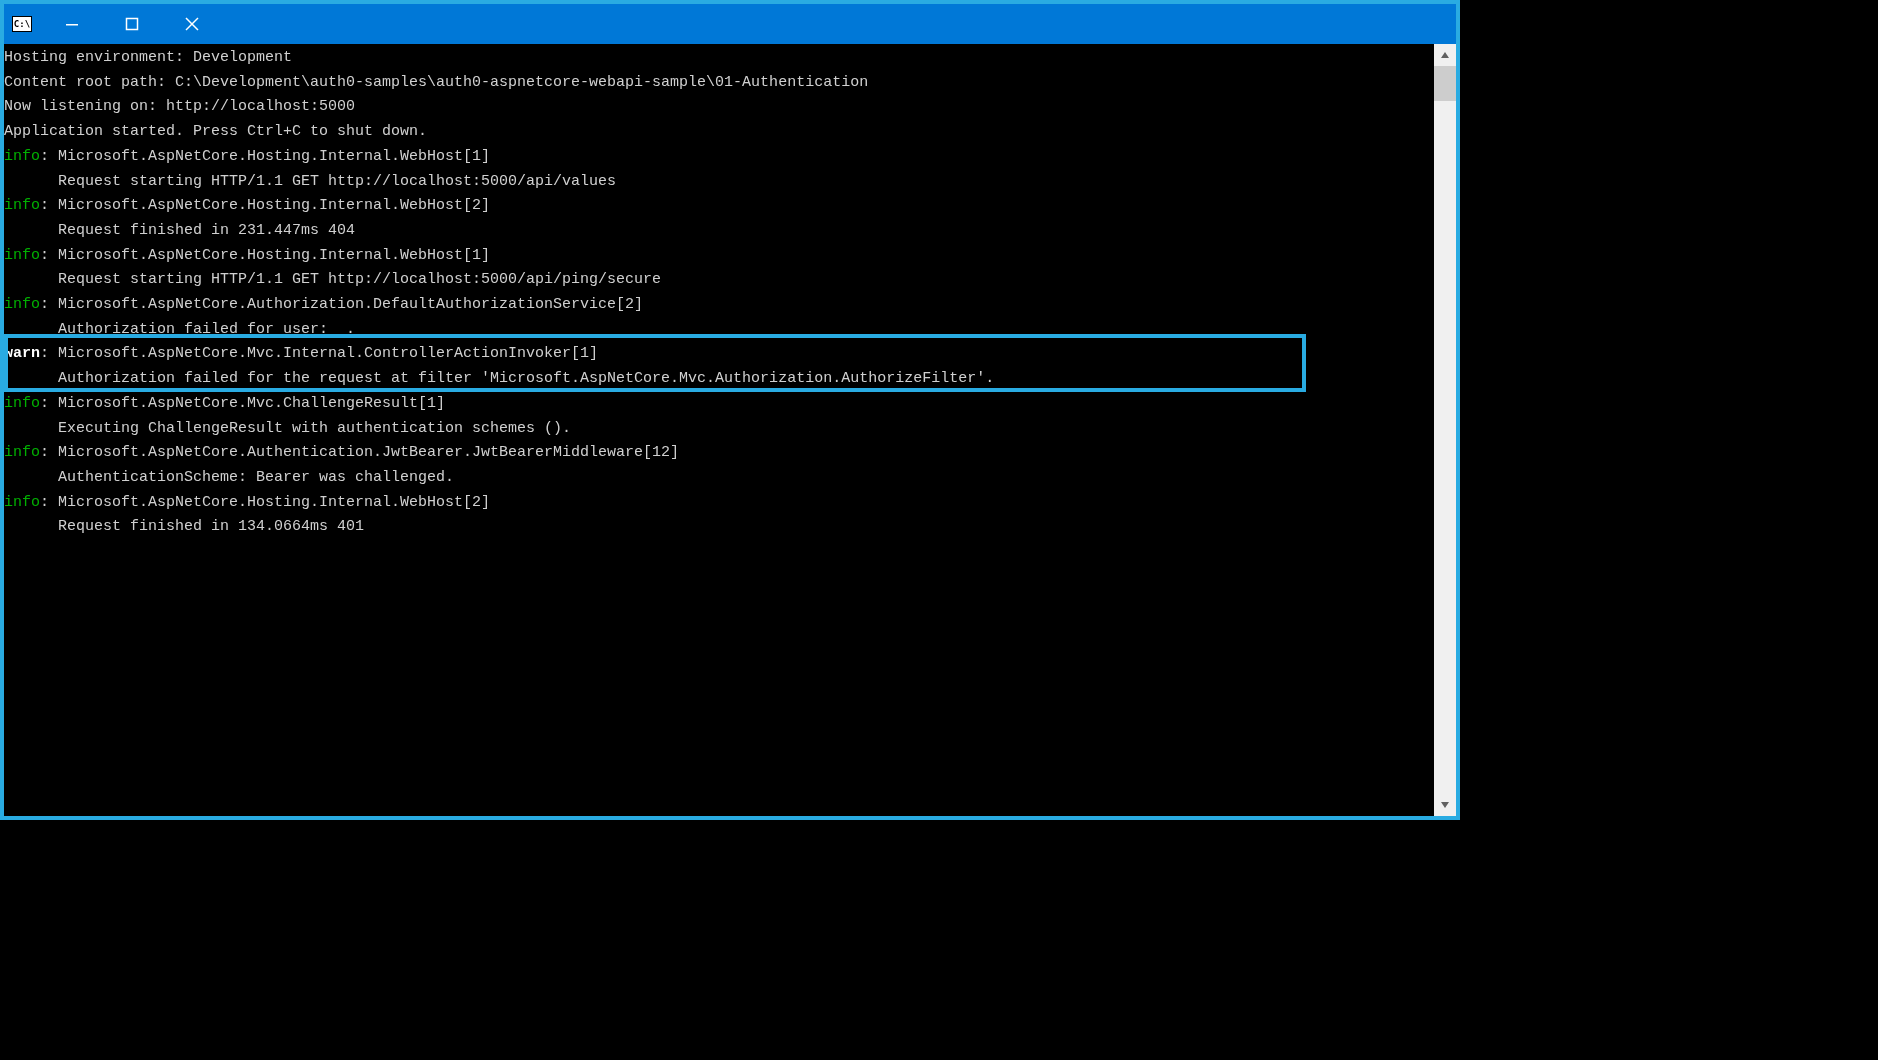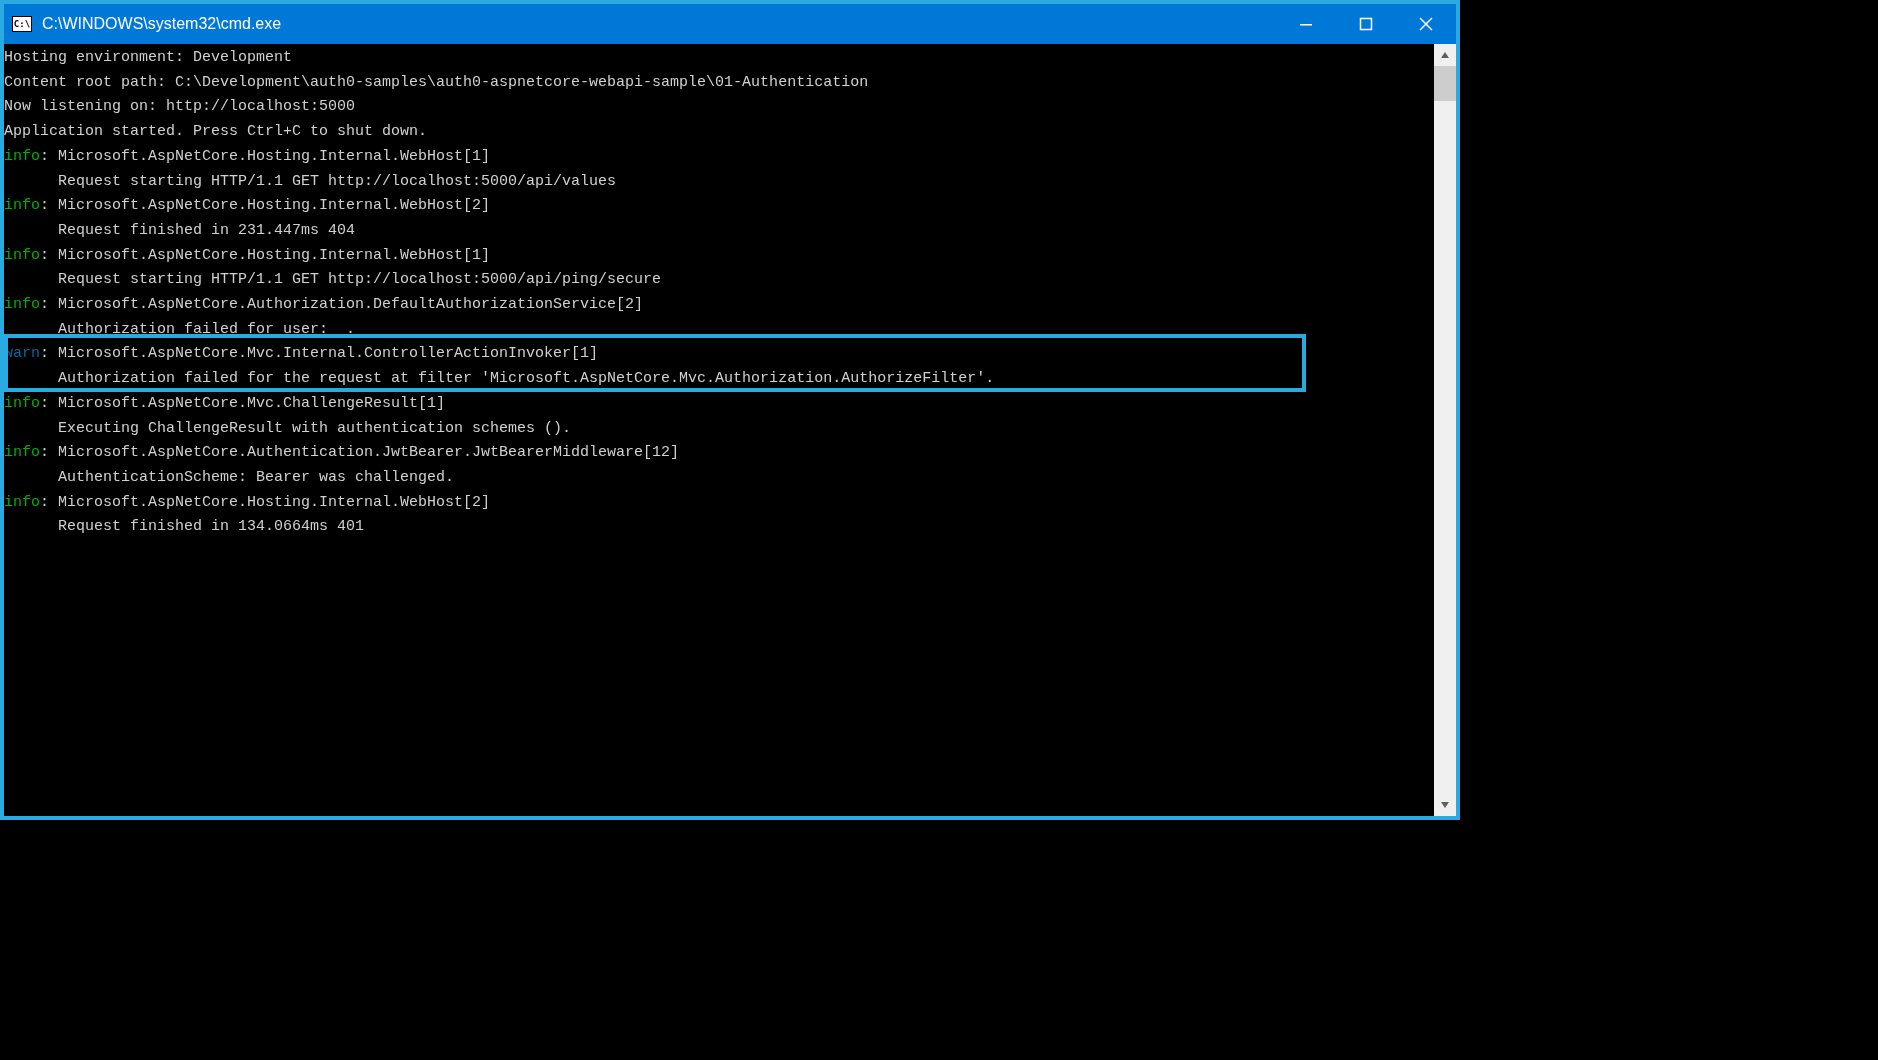--- a/index.html
+++ b/index.html
@@ -70,21 +70,21 @@
       flex: 1;
       padding: 2px 0 0 0;
       font-size: 15px;
       line-height: 24.7px;
       color: #d0d0d0;
       white-space: pre;
       overflow: hidden;
     }
     .line { display: block; }
     .lvl-info { color: #00b000; font-family: Liberation Mono, monospace; }
-    .lvl-warn { color: #0369a1; }
+    .lvl-warn { color: #ffffff; font-weight: bold; }
     .highlight-box {
       position: absolute;
       border: 4px solid #29abe2;
       left: 0;
       top: 290px;
       width: 1302px;
       height: 58px;
       pointer-events: none;
       background: transparent;
     }
@@ -116,21 +116,20 @@
       position: absolute;
       top: 0;
     }
   </style>
 </head>
 <body>
 
 <div class="outer-border">
   <div class="titlebar">
     <div class="titlebar-icon">C:\</div>
-    <div class="titlebar-title">C:\WINDOWS\system32\cmd.exe</div>
     <div class="window-controls">
       <div class="window-btn">
         <svg viewBox="0 0 14 14">
             <rect x="1" y="7" width="12" height="1.5" fill="#fff"></rect>
           </svg>
       </div>
       <div class="window-btn">
         <svg viewBox="0 0 14 14">
             <rect x="1.5" y="1.5" width="11" height="11" fill="none" stroke="#fff" stroke-width="1.5"></rect>
           </svg>

